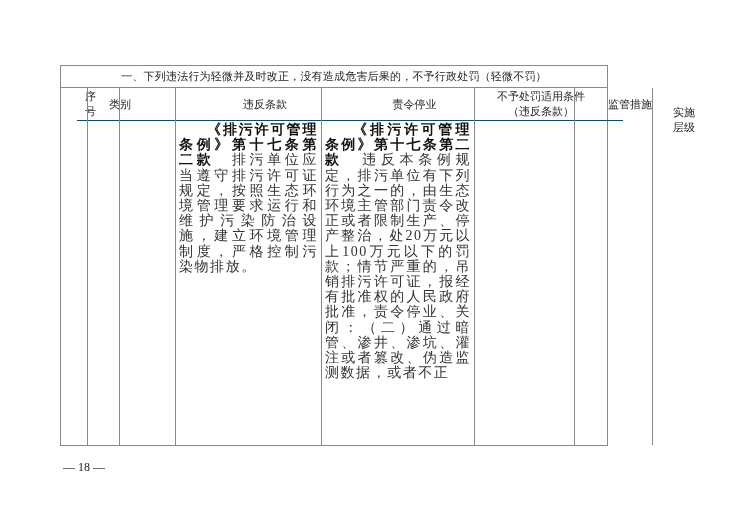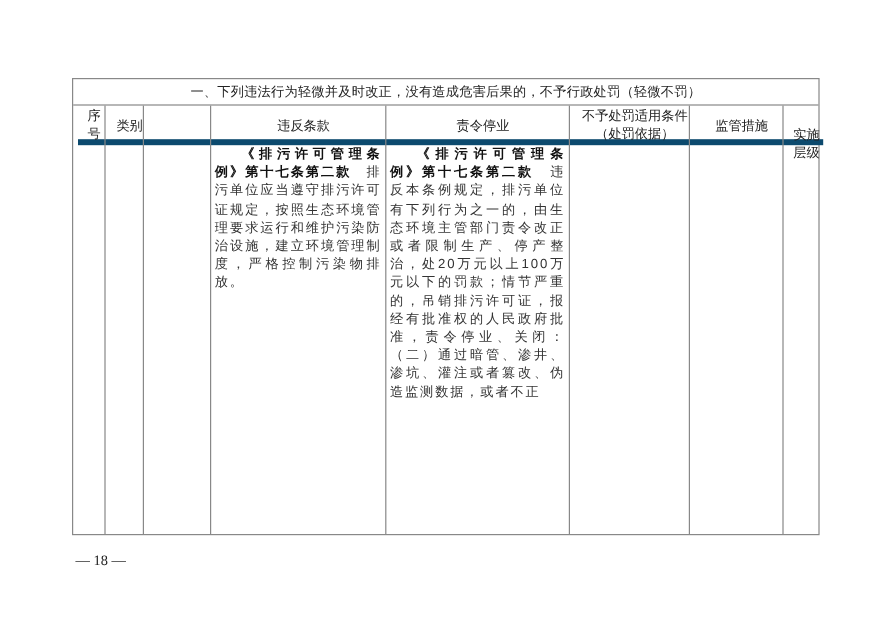--- a/index.html
+++ b/index.html
@@ -1,29 +1,29 @@
 <!DOCTYPE html>
 <html><head>
   <meta charset="utf-8">
   <style>
     html, body { margin: 0; padding: 0; background: #ffffff; }
     body { width: 742px; height: 523px; position: relative; overflow: hidden;
       font-family: "DejaVu Sans", sans-serif; color: #222; }
-    .tbl { position: absolute; left: 60px; top: 65px; width: 623px; height: 381px;
+    .tbl { position: absolute; left: 60px; top: 65px; width: 548px; height: 381px;
       border: 1px solid #888; box-sizing: border-box; }
     .title-row { position: absolute; left: 0; top: 0; width: 100%; height: 22px;
       border-bottom: 1px solid #888; box-sizing: border-box;
       font-size: 11px; line-height: 21px; text-align: center; letter-spacing: 0.2px; }
-    .hdr-row { position: absolute; left: 4px; top: 22px; width: 100%; height: 33px;
-      border-bottom: 5px solid #0c4a6e; box-sizing: border-box; }
+    .hdr-row { position: absolute; left: 16px; top: 22px; width: 100%; height: 33px;
+      border-bottom: 1px solid #0c4a6e; box-sizing: border-box; }
     .vline { position: absolute; top: 22px; bottom: 0; width: 0; border-left: 1px solid #888; }
     .hcell { position: absolute; top: 0; height: 32px; display: flex; align-items: center;
       justify-content: center; text-align: center; font-size: 11px; line-height: 15px; }
-    .body-cell { position: absolute; top: 56px; font-size: 11px; line-height: 15.2px;
-      color: #333; letter-spacing: 1.55px; text-align: justify; font-family: Liberation Sans, sans-serif; }
+    .body-cell { position: absolute; top: 56px; font-size: 14px; line-height: 15.2px;
+      color: #333; letter-spacing: 1.55px; text-align: justify; font-family: Liberation Serif, serif; }
     .body-cell p { margin: 0; }
     .indent { text-indent: 2em; }
     .bold { font-weight: bold; color: #111; }
     .page-num { position: absolute; left: 63px; top: 460px; font-size: 12px;
       font-family: "Liberation Serif", serif; color: #222; }
   </style>
 </head>
 <body>
 
 <div class="tbl">
@@ -31,21 +31,21 @@
 
   <div class="hdr-row">
     <div class="hcell" style="left:0;width:27px;">
       <span style="width:12px;display:block;">序号</span>
     </div>
     <div class="hcell" style="left:27px;width:32px;">类别</div>
     <div class="hcell" style="left:115px;width:146px;">违反条款</div>
     <div class="hcell" style="left:261px;width:153px;">责令停业</div>
     <div class="hcell" style="left:414px;width:100px;flex-direction:column;text-align:right;">
       <span>不予处罚适用条件</span>
-      <span>（处罚依据）</span>
+      <span>（违反条款）</span>
     </div>
     <div class="hcell" style="left:514px;width:78px;">监管措施</div>
     <div class="hcell" style="left:592px;width:30px;">
       <span style="width:24px;display:block;margin-top:32px;">实施层级</span>
     </div>
   </div>
 
   <div class="vline" style="left:26px;"></div>
   <div class="vline" style="left:58px;"></div>
   <div class="vline" style="left:114px;"></div>

